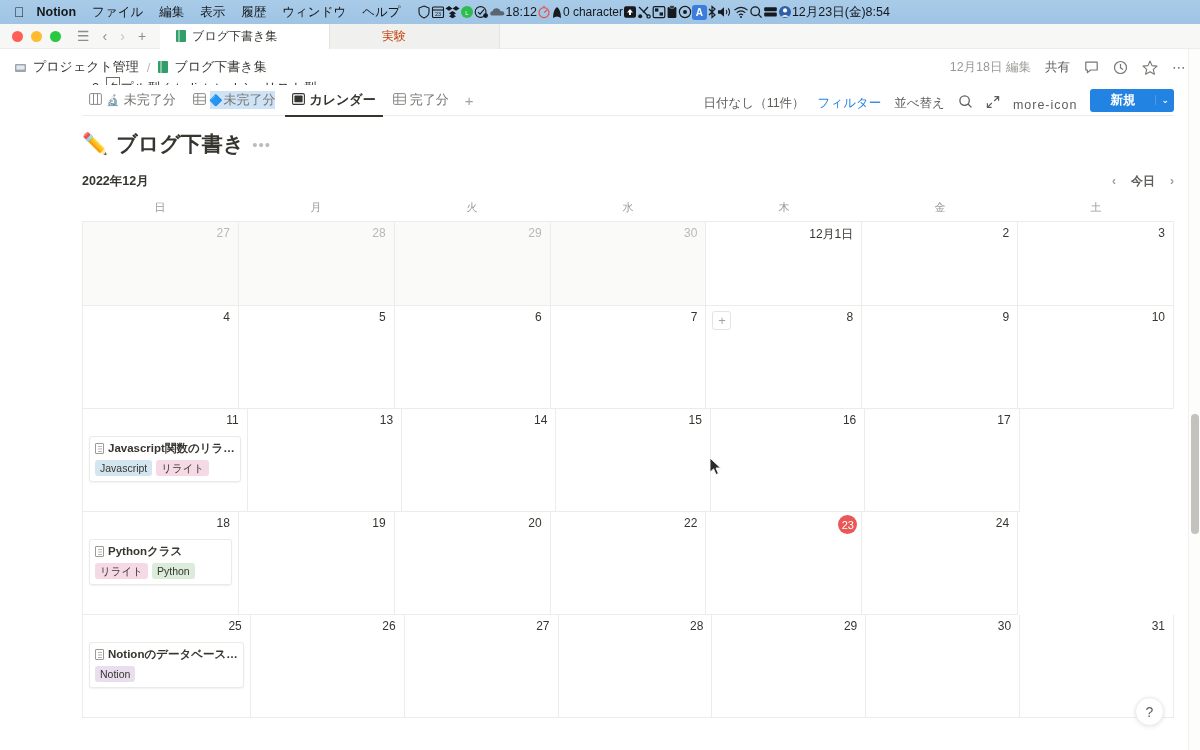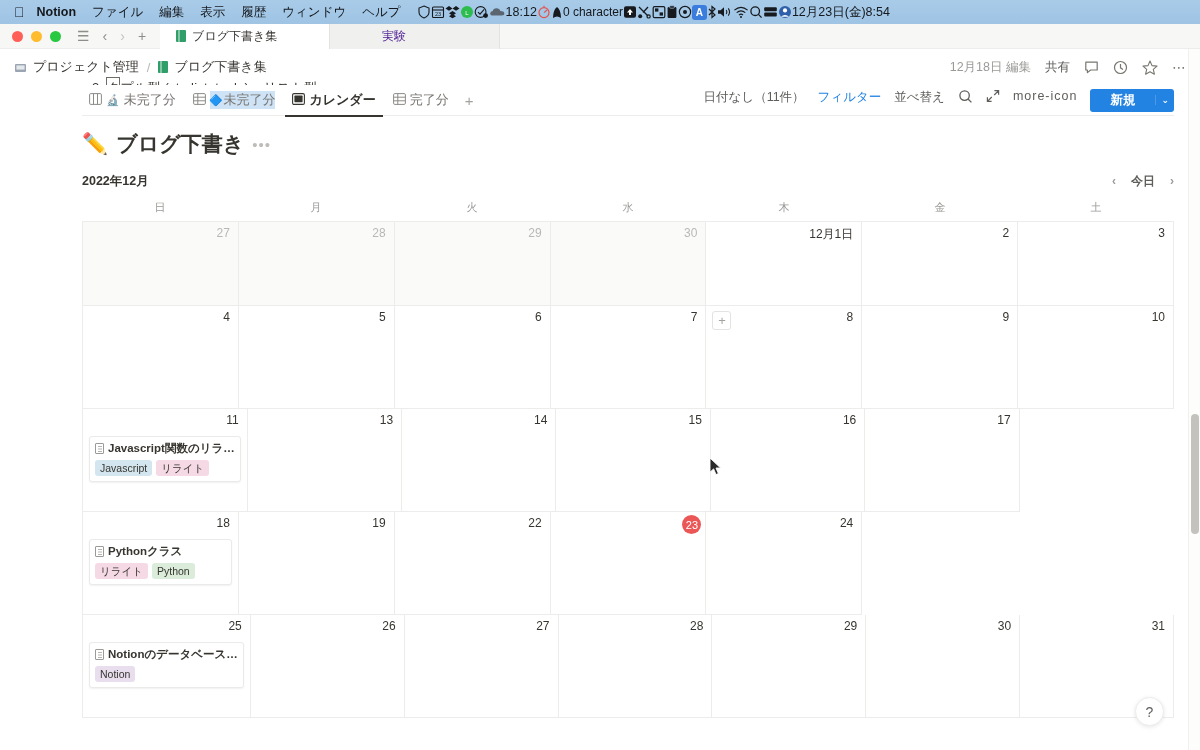--- a/index.html
+++ b/index.html
@@ -51,21 +51,21 @@
   .dot.g { background: #28c840; }
   .nav-icons { display: flex; align-items: center; gap: 13px; margin-left: 16px; color: #8d8d89; font-size: 14px; }
   .nav-icons .dim { color: #c3c3bf; }
   .tabs-strip { display: flex; align-items: stretch; height: 25px; margin-left: 14px; flex: 1; }
   .wtab {
     display: flex; align-items: center; gap: 6px;
     padding: 0 16px; font-size: 12px; color: #5b5b58;
     border-right: 1px solid #e3e3e0; min-width: 170px;
   }
   .wtab.active { background: #ffffff; color: #373530; }
-  .wtab.inactive { background: #f0f0ee; color: #4c1d95; justify-content: flex-start; padding-left: 52px; }
+  .wtab.inactive { background: #f0f0ee; color: #c2410c; justify-content: flex-start; padding-left: 52px; }
   .book-ico {
     display: inline-block; width: 10px; height: 12px;
     background: #2f9e68; border-radius: 1px; position: relative;
   }
   .book-ico::after {
     content: ""; position: absolute; left: 2px; top: 0; bottom: 0;
     width: 1.5px; background: #ffffff6b;
   }
 
   
@@ -115,21 +115,21 @@
   }
   .vtab.sel { color: #373530; font-weight: 600; }
   .vtab.sel::after {
     content: ""; position: absolute; left: 0; right: 0; bottom: -1px;
     height: 2px; background: #37352f;
   }
   .vtab .emj { font-size: 11px; }
   .hl { background: #cfe3f7; }
   .vtab-plus { font-size: 15px; color: #a3a29e; padding: 0 6px; }
   .viewbar-right {
-    margin-left: auto; display: flex; align-items: flex-start; gap: 13px;
+    margin-left: auto; display: flex; align-items: flex-end; gap: 13px;
     font-size: 12.5px; color: #5f5e5b; white-space: nowrap;
   }
   .blue { color: #2383e2; font-weight: 500; }
   .newbtn {
     display: flex; align-items: center; background: #2383e2; color: #fff;
     border-radius: 3px; font-size: 12.5px; font-weight: 600; height: 23px;
     overflow: hidden;
   }
   .newbtn .lbl { padding: 0 20px; }
   .newbtn .cv { padding: 0 5px; border-left: 1px solid #4a9ae8; font-size: 9px; }
@@ -631,20 +631,23 @@
             <div class="tags">
               <span class="tag" style="background: rgb(245, 217, 229);">リライト</span>
               <span class="tag" style="background: rgb(219, 236, 219);">Python</span>
             </div>
           </div>
         </div>
         <div class="cell">
           <div class="daynum">19</div>
         </div>
         <div class="cell">
+          <div class="daynum">20</div>
+        </div>
+        <div class="cell">
           <div class="daynum">22</div>
         </div>
         <div class="cell">
           <div class="daynum today">23</div>
         </div>
         <div class="cell">
           <div class="daynum">24</div>
         </div>
       </div>
       <div class="wkrow">

